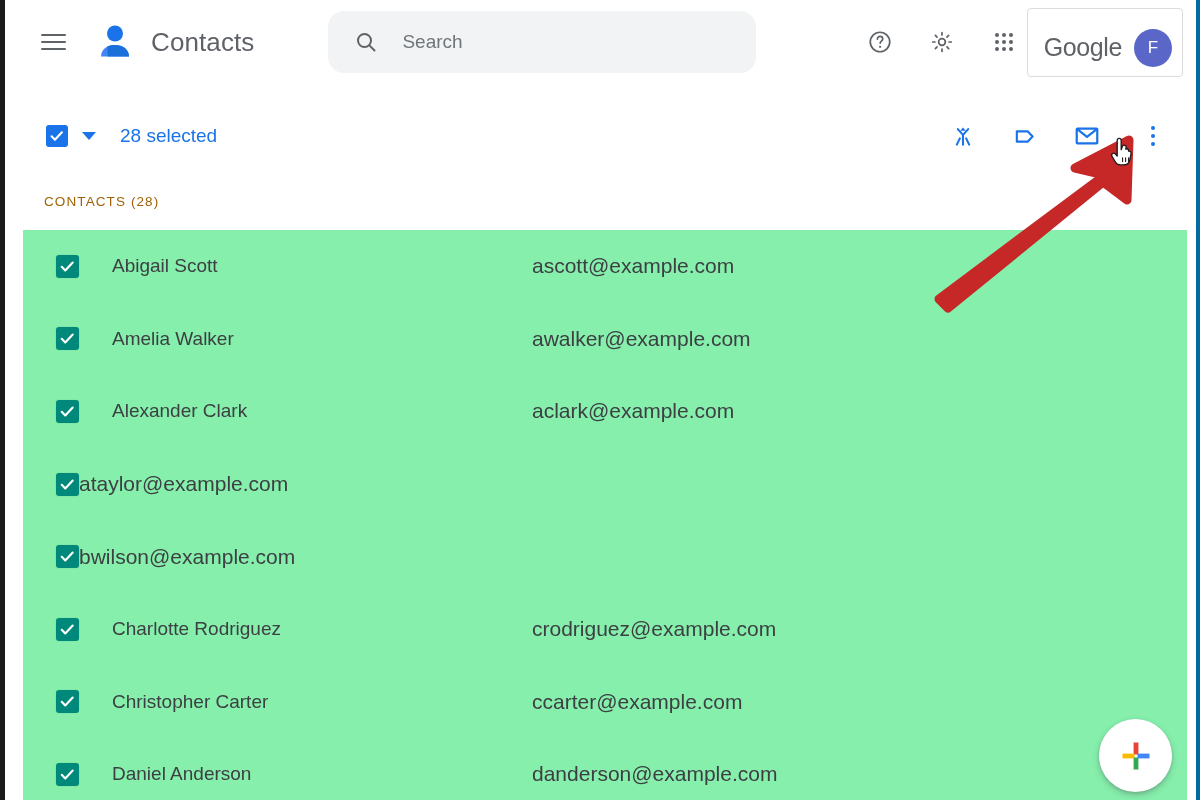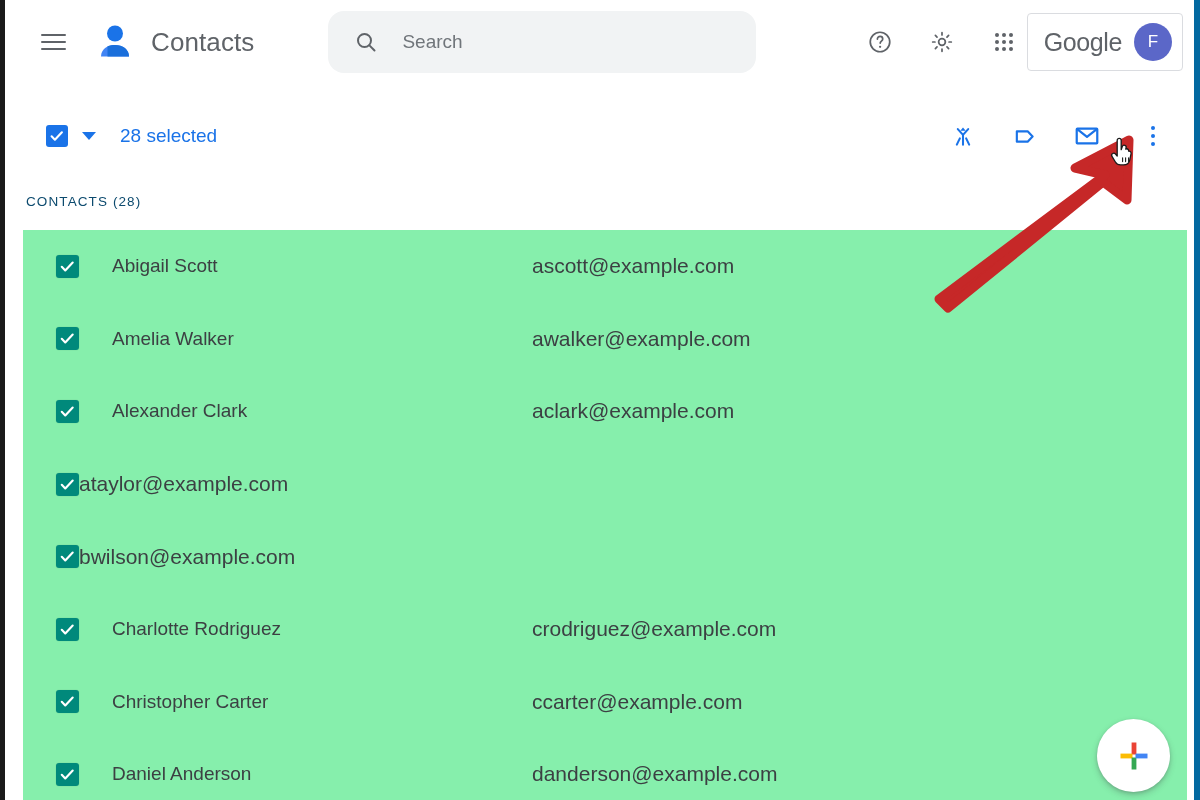--- a/index.html
+++ b/index.html
@@ -14,21 +14,21 @@
     font-family: "Liberation Sans", sans-serif;
     -webkit-font-smoothing: antialiased;
   }
   .screen {
     position: relative;
     width: 1200px;
     height: 800px;
     background: #ffffff;
     box-sizing: border-box;
     border-left: 5px solid #1a1a1a;
-    border-right: 6px solid #0369a1;
+    border-right: 4px solid #0369a1;
     overflow: hidden;
   }
 
   
   .topbar {
     position: absolute;
     left: 0; top: 0;
     width: 1190px;
     height: 84px;
     background: #ffffff;
@@ -115,21 +115,21 @@
     cursor: pointer;
     flex: none;
   }
   .gap-r { margin-right: 16px; }
   .account-chip {
     display: flex;
     align-items: center;
     border: 1px solid #dadce0;
     border-radius: 4px;
     height: 56px;
-    padding: 0 10px 0 16px;
+    padding: 11px 10px 0 16px;
     background: #fff;
     cursor: pointer;
     flex: none;
   }
   .google-word {
     font-size: 25px;
     color: #5f6368;
     letter-spacing: -0.4px;
     margin-right: 12px;
     font-family: "Liberation Sans", sans-serif;
@@ -216,24 +216,24 @@
   .contacts-head {
     position: absolute;
     left: 0; top: 173px;
     width: 1190px;
     height: 57px;
     background: #fff;
     display: flex;
     align-items: center;
   }
   .contacts-head-label {
-    margin-left: 21px;
+    margin-left: 39px;
     font-size: 13.5px;
     letter-spacing: 1.1px;
-    color: #0c4a6e;
+    color: #a16207;
     white-space: nowrap;
   }
 
   
   .list {
     position: absolute;
     left: 18px; top: 230px;
     width: 1164px;
     height: 570px;
     background: #86efac;

